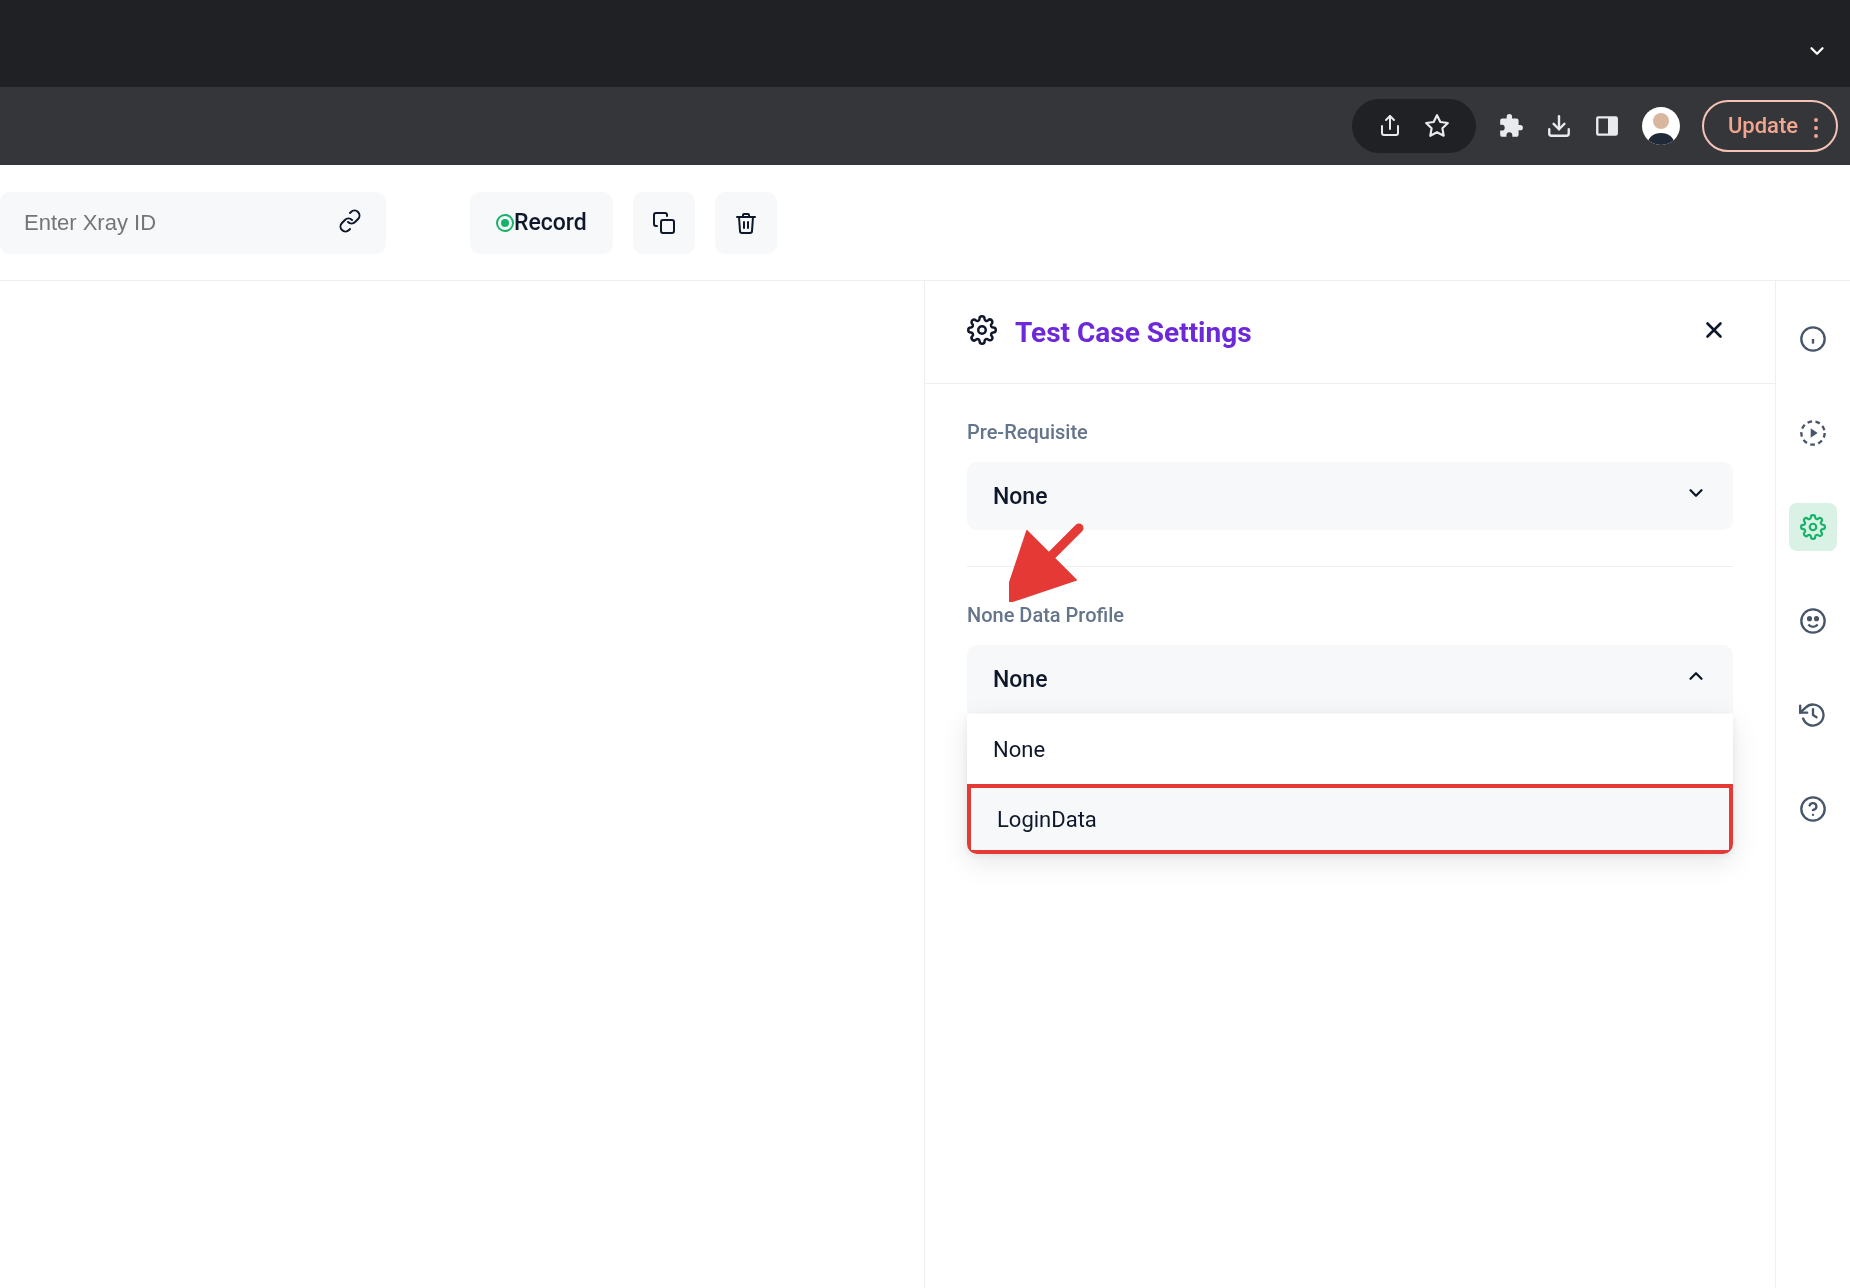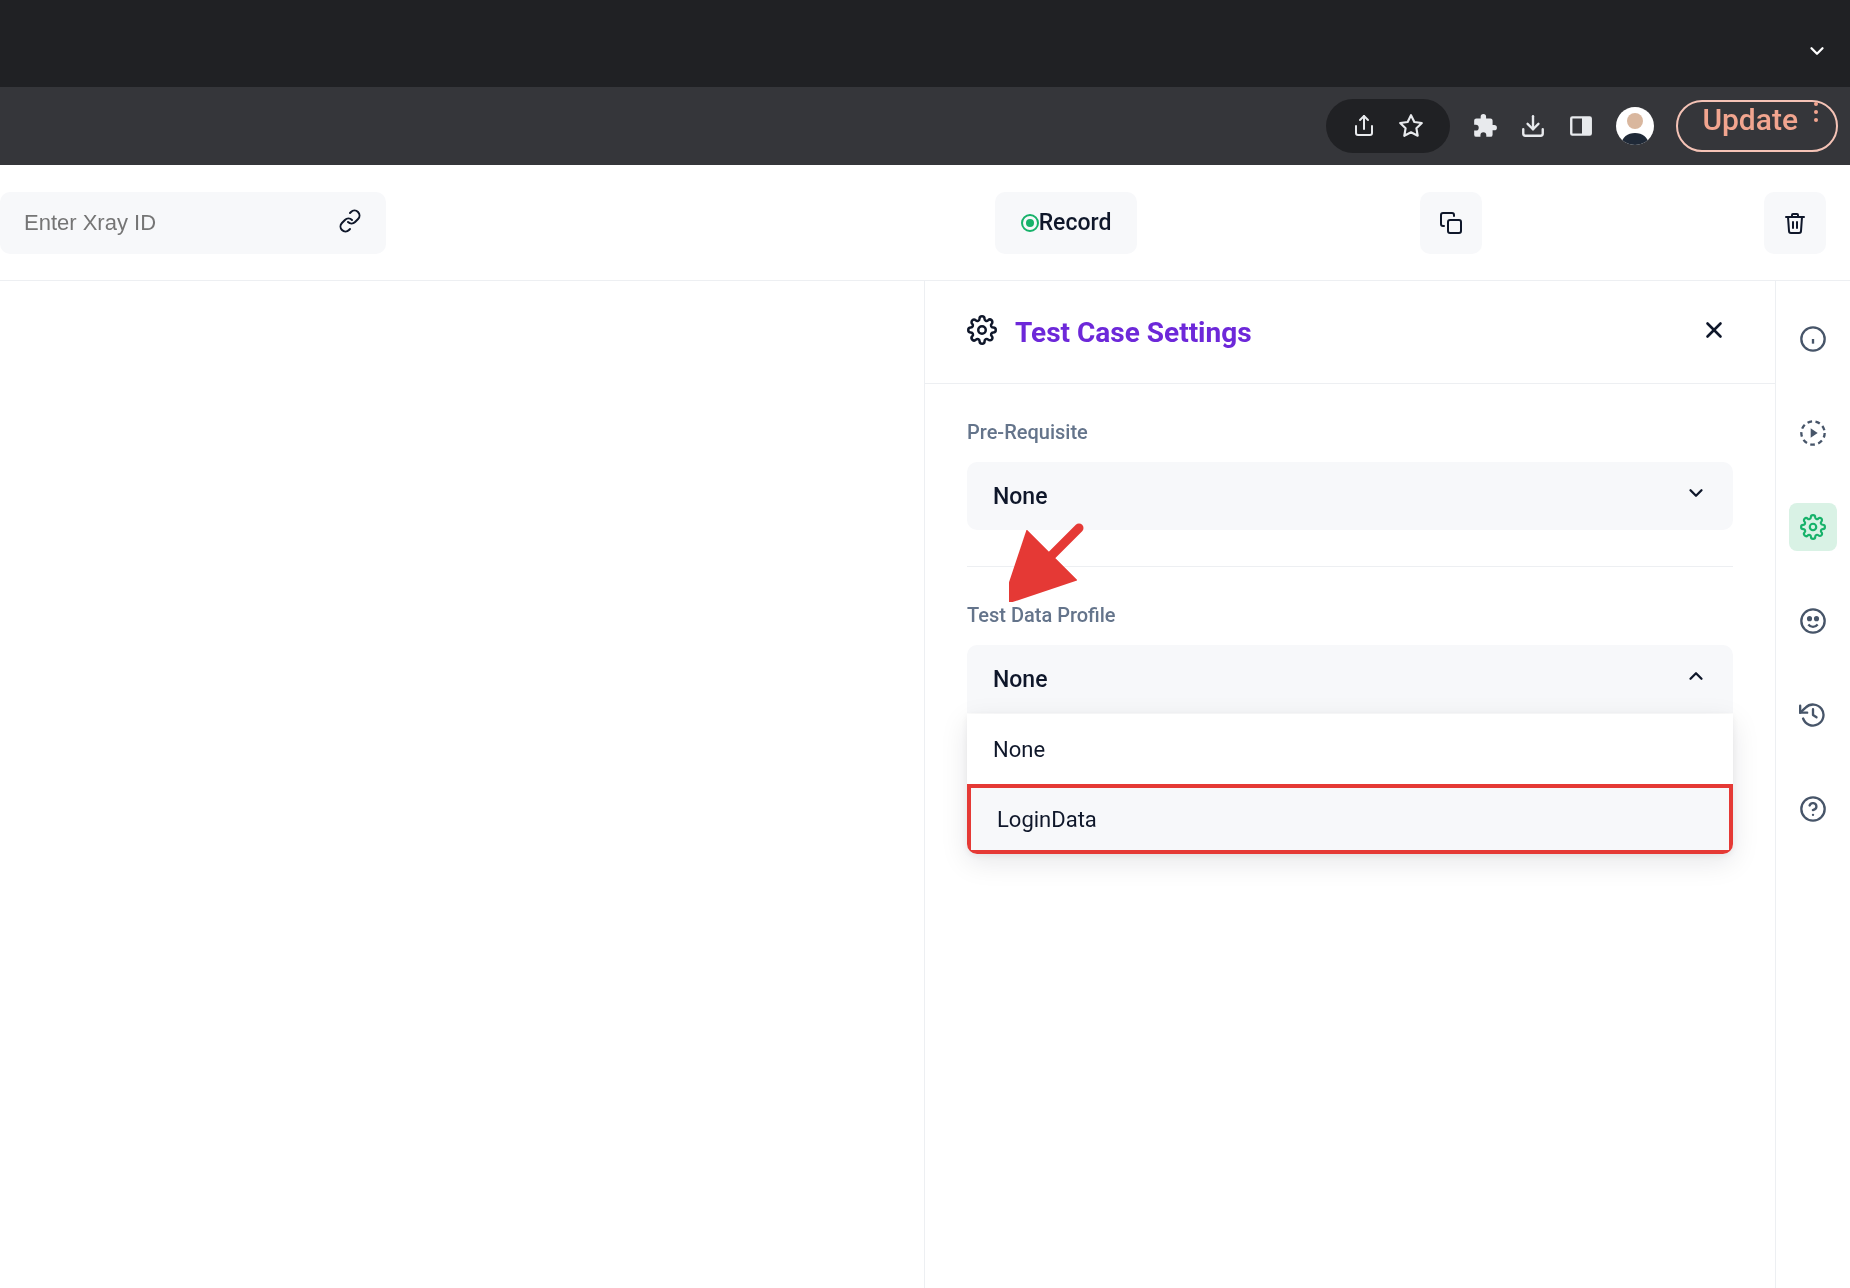--- a/index.html
+++ b/index.html
@@ -56,39 +56,39 @@
   display: inline-flex;
   align-items: flex-end;
   justify-content: center;
 }
 .avatar svg { display: block; }
 
 .update-btn {
   border: 2px solid #f5c3b6;
   border-radius: 30px;
   height: 52px;
-  padding: 0 18px 0 24px;
-  display: inline-flex;
-  align-items: flex-start;
+  padding: 0 18px 12px 24px;
+  display: inline-flex;
+  align-items: flex-end;
   gap: 16px;
   color: #f2a58f;
-  font-size: 30px;
+  font-size: 22px;
   font-weight: 500;
   background: transparent;
 }
 .update-dots { display: inline-flex; flex-direction: column; gap: 4px; }
 .update-dots span { width: 4px; height: 4px; border-radius: 50%; background: #f2a58f; }
 
 
 .app-header {
   height: 116px;
   border-bottom: 1px solid #edeff2;
   display: flex;
   align-items: center;
-  justify-content: space-between;
+  justify-content: flex-start;
   padding-right: 24px;
   gap: 20px;
 }
 
 .xray-input {
   display: flex;
   align-items: center;
   justify-content: space-between;
   width: 386px;
   height: 62px;
@@ -379,21 +379,21 @@
 
       <svg class="annotation-arrow" style="left:84px; top:128px;" width="90" height="90" viewBox="0 0 90 90">
         <defs>
           <marker id="ah" markerWidth="8" markerHeight="8" refX="3" refY="4" orient="auto">
             <path d="M0,0 L8,4 L0,8 Z" fill="#e53935"></path>
           </marker>
         </defs>
         <line x1="70" y1="16" x2="24" y2="62" stroke="#e53935" stroke-width="9" stroke-linecap="round" marker-end="url(#ah)"></line>
       </svg>
 
-      <div class="field-label">Test Data Profile</div>
+      <div class="field-label">None Data Profile</div>
       <div class="select-box" style="border-radius:10px 10px 0 0;">
         <span>None</span>
         <span class="caret">
           <svg width="22" height="22" viewBox="0 0 24 24" fill="none" stroke="currentColor" stroke-width="2.5" stroke-linecap="round" stroke-linejoin="round">
               <polyline points="18 15 12 9 6 15"></polyline>
             </svg>
         </span>
       </div>
 
       <div class="dropdown" style="top:330px;">

